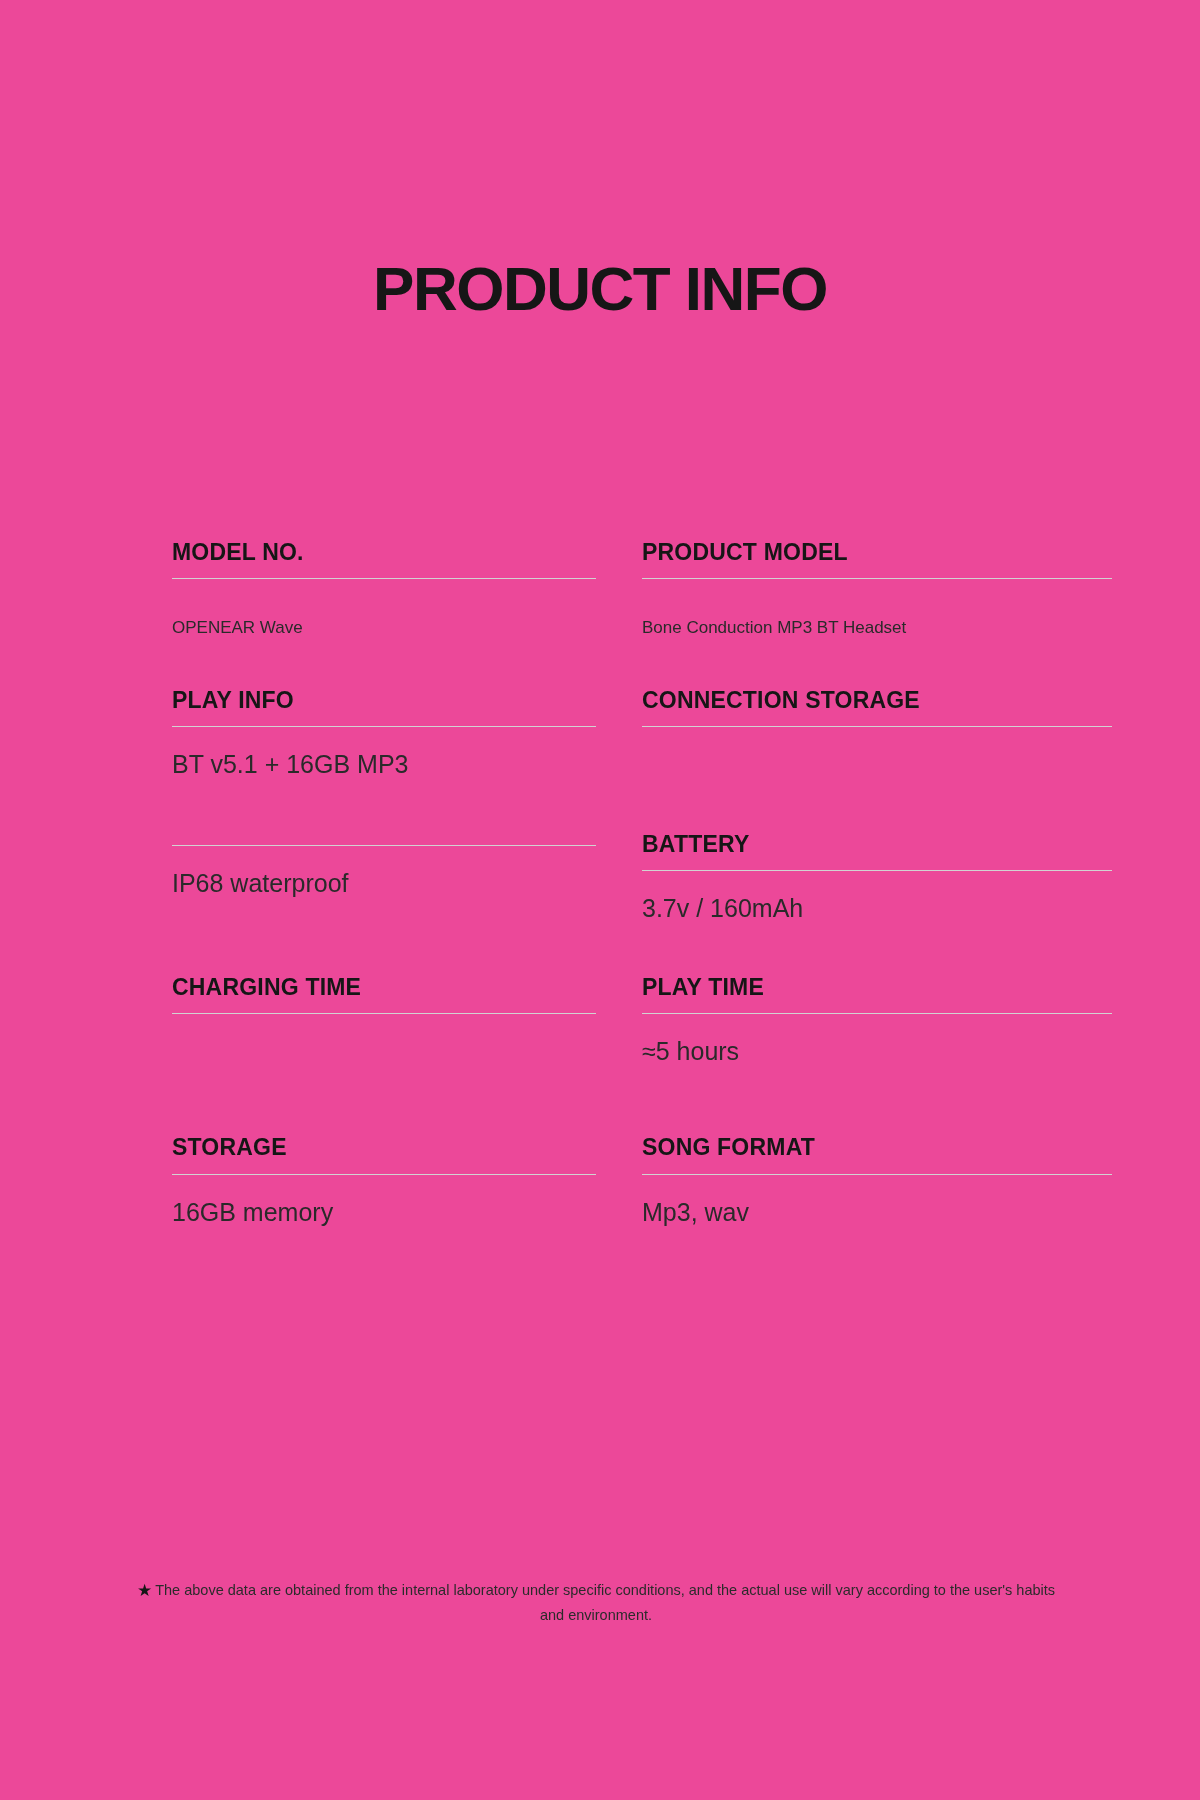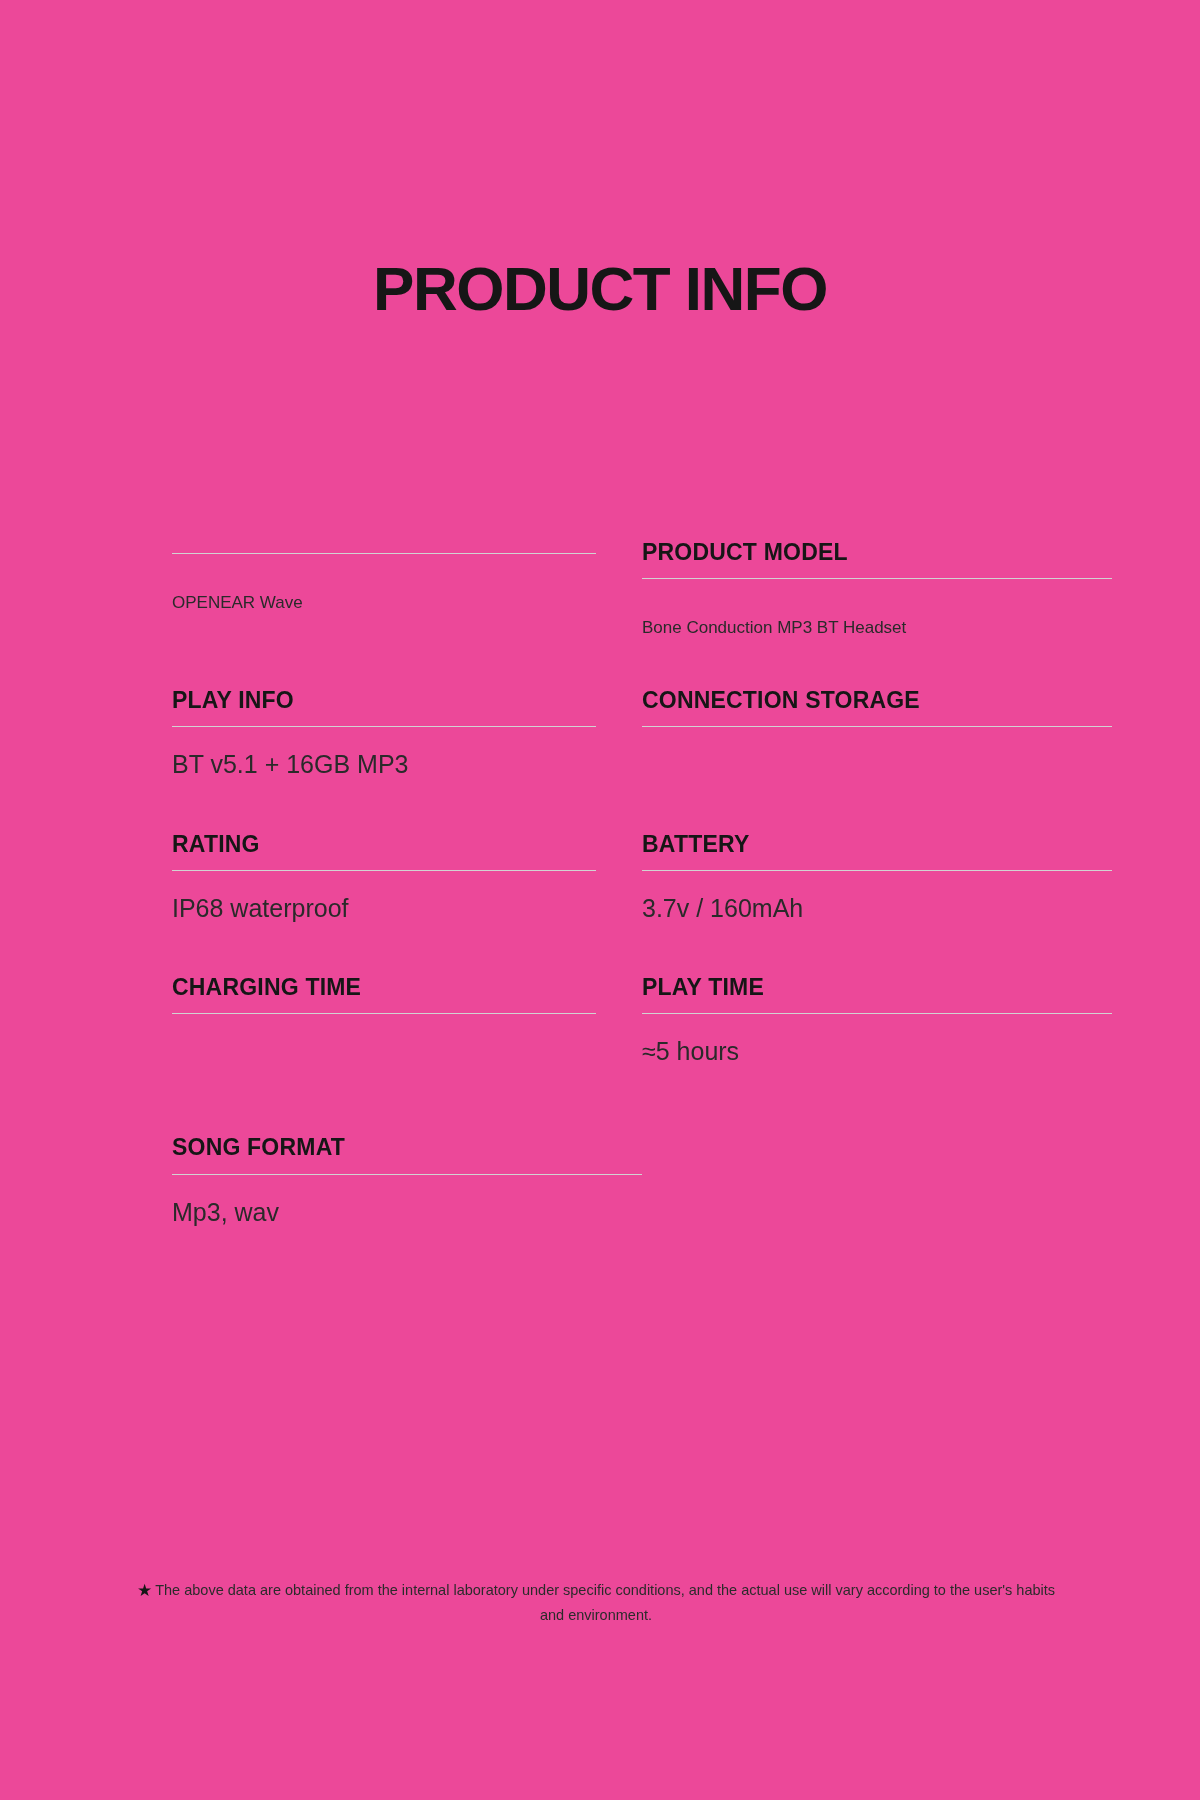--- a/index.html
+++ b/index.html
@@ -109,20 +109,21 @@
 <body>
 
 <div class="page">
 
   <div class="title">PRODUCT INFO</div>
 
   <div class="specs">
 
     <div class="spec-row row-0">
       <div class="spec-cell left">
+        <div class="spec-label">MODEL NO.</div>
         <div class="spec-rule"></div>
         <div class="spec-value">OPENEAR Wave</div>
       </div>
       <div class="spec-cell right">
         <div class="spec-label">PRODUCT MODEL</div>
         <div class="spec-rule"></div>
         <div class="spec-value">Bone Conduction MP3 BT Headset</div>
       </div>
     </div>
 
@@ -133,21 +134,20 @@
         <div class="spec-value">BT v5.1 + 16GB MP3</div>
       </div>
       <div class="spec-cell right">
         <div class="spec-label">CONNECTION STORAGE</div>
         <div class="spec-rule"></div>
       </div>
     </div>
 
     <div class="spec-row row-2">
       <div class="spec-cell left">
-        <div class="spec-label">RATING</div>
         <div class="spec-rule"></div>
         <div class="spec-value">IP68 waterproof</div>
       </div>
       <div class="spec-cell right">
         <div class="spec-label">BATTERY</div>
         <div class="spec-rule"></div>
         <div class="spec-value">3.7v / 160mAh</div>
       </div>
     </div>
 
@@ -157,20 +157,25 @@
         <div class="spec-rule"></div>
       </div>
       <div class="spec-cell right">
         <div class="spec-label">PLAY TIME</div>
         <div class="spec-rule"></div>
         <div class="spec-value">≈5 hours</div>
       </div>
     </div>
 
     <div class="spec-row row-4">
+      <div class="spec-cell left">
+        <div class="spec-label">STORAGE</div>
+        <div class="spec-rule"></div>
+        <div class="spec-value">16GB memory</div>
+      </div>
       <div class="spec-cell right">
         <div class="spec-label">SONG FORMAT</div>
         <div class="spec-rule"></div>
         <div class="spec-value">Mp3, wav</div>
       </div>
     </div>
 
   </div>
 
   <div class="footnote">

